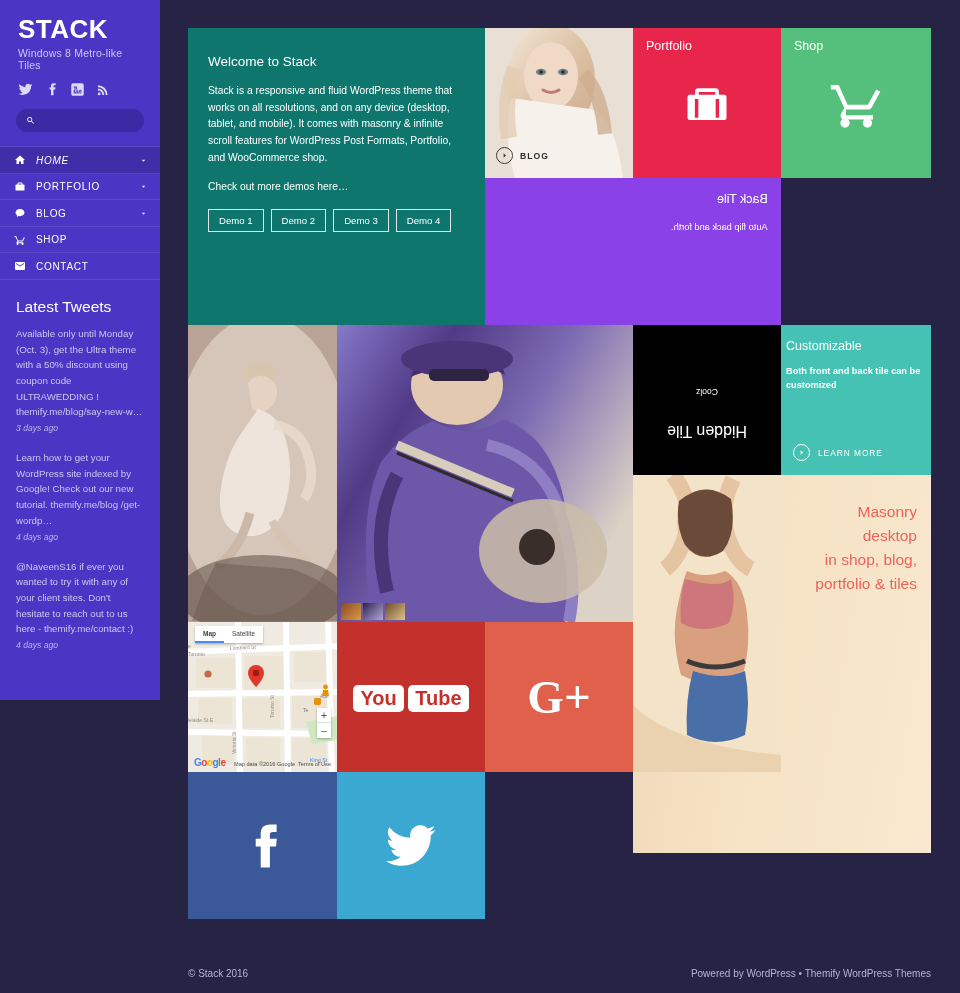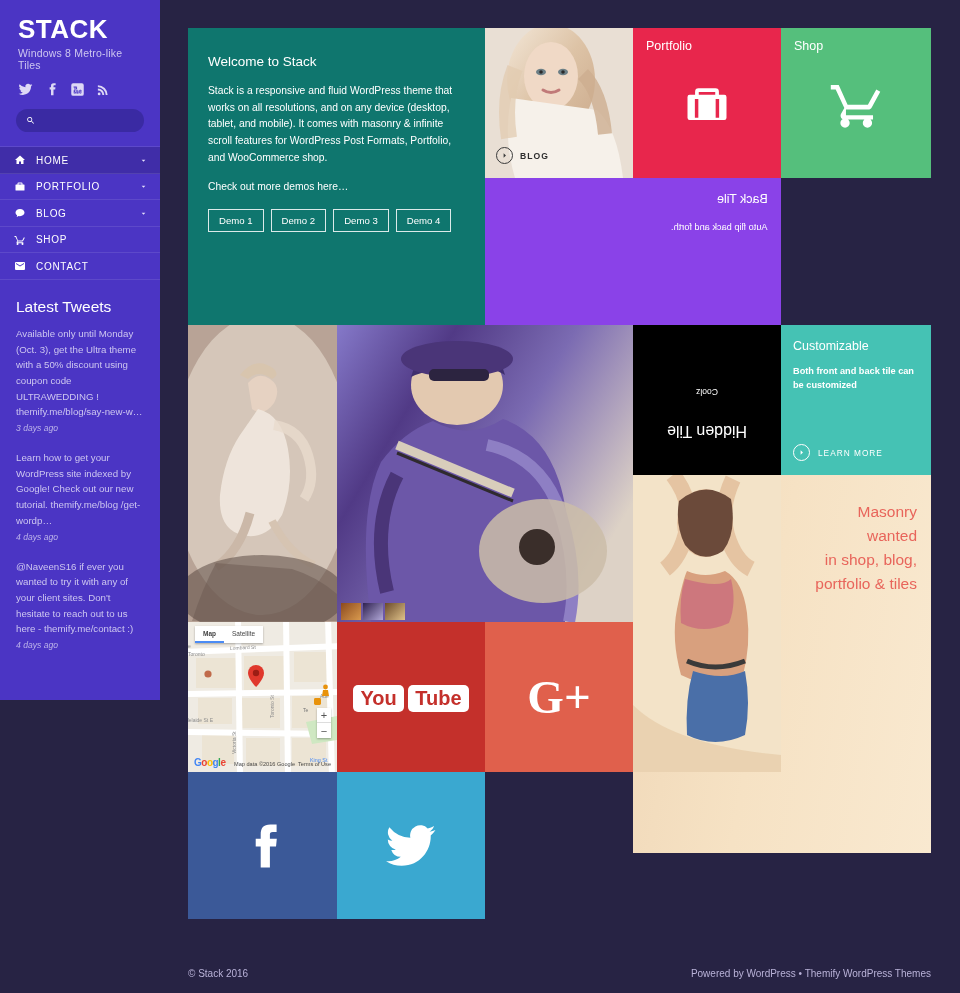--- a/index.html
+++ b/index.html
@@ -41,21 +41,21 @@
   .sb-search input::placeholder { color:#9f93dd; }
 
   .nav { border-top: 1px solid rgba(255,255,255,.10); }
   .nav-item {
     display: flex; align-items: center;
     height: 26.5px; padding: 0 12px 0 14px;
     border-bottom: 1px solid rgba(255,255,255,.10);
     font-size: 10px; letter-spacing: .7px; color: #fff;
     cursor: pointer;
   }
-  .nav-item.active { background: rgba(0,0,0,.14); }
+  .nav-item.active { background: rgba(0,0,0,.14); font-style: italic; }
   .nav-item .nic { width: 13px; margin-right: 9px; display:flex; align-items:center;}
   .nav-item .nic svg { width: 12px; height: 12px; fill: #fff; display:block;}
   .nav-item .label { flex: 1; }
   .nav-item .chev svg { width: 9px; height: 9px; fill: #e3dffa; display:block;}
 
   .tweets { padding: 18px 16px 0 16px; }
   .tw-title { font-size: 15.5px; color: #fff; margin-bottom: 10px; }
   .tw { font-size: 9.7px; line-height: 1.62; color: #cdc6f0; margin-bottom: 14px; }
   .tw .ago { display: block; font-style: italic; font-size: 8.6px; color: #bdb4ea; margin-top: 2px;}
 
@@ -110,21 +110,21 @@
   .thumbs { position:absolute; left:4px; bottom:2px; display:flex; gap:2px; }
   .thumbs span { width:20px; height:17px; display:block; }
 
   
   .t-hidden { left:445px; top:297px; width:148px; height:150px; background:#000; color:#fff;}
   .flip180 { transform: rotate(180deg); }
   .t-hidden .hd-sm { position:absolute; left:0; right:0; top:62px; text-align:center; font-size:8.6px;}
   .t-hidden .hd-lg { position:absolute; left:0; right:0; top:97px; text-align:center; font-size:16px;}
 
   
-  .t-custom { left:593px; top:297px; width:150px; height:150px; background:#45c2b4; color:#fff; padding:14px 12px;}
+  .t-custom { left:593px; top:297px; width:150px; height:150px; background:#45c2b4; color:#fff; padding:14px 5px;}
   .t-custom h3 { font-size:12.5px; font-weight:normal; margin-bottom:11px;}
   .t-custom p { font-size:9.2px; line-height:1.55; font-weight:bold;}
   .learn { position:absolute; left:12px; bottom:14px; display:flex; align-items:center; gap:8px;}
   .learn .ca { width:17px; height:17px; border-radius:50%; border:1.4px solid #fff; display:flex; align-items:center; justify-content:center;}
   .learn .ca svg { width:7px; height:7px; fill:#fff; display:block;}
   .learn .lb { font-size:8.3px; letter-spacing:1px;}
 
   
   .t-masonry { left:445px; top:447px; width:298px; height:378px;
     background: linear-gradient(100deg,#f0d8b8 0%,#f6e2c4 45%,#f9e9d0 100%); }
@@ -422,21 +422,21 @@
           <ellipse cx="72" cy="48" rx="28" ry="34" fill="#e8c6a4"></ellipse>
           <path d="M46 26q26-22 52-2 6 34-8 52-22 14-38-6-10-20-6-44z" fill="#6b4a3a"></path>
           <path d="M54 96q18 8 38 0 18 10 22 42t-4 62q-30 16-62 0-10-36-4-66t10-38z" fill="#d8a07e"></path>
           <path d="M52 104q36 10 46 0 6 24-2 44-26 12-48 0-2-26 4-44z" fill="#c96a7d" opacity=".75"></path>
           <path d="M60 196q30 10 52 0 6 32 0 64-30 14-58 0-2-36 6-64z" fill="#4a6fa8"></path>
           <path d="M54 186q28 12 58 0" stroke="#3a3a3a" stroke-width="5" fill="none"></path>
           <path d="M0 230q40 40 148 50v17H0z" fill="#e2c29a" opacity=".5"></path>
         </svg>
         <div class="mas-txt">
           <div>Masonry</div>
-          <div>wanted</div>
+          <div>desktop</div>
           <div>in shop, blog,</div>
           <div>portfolio &amp; tiles</div>
         </div>
       </section>
 
       <section class="tile t-map">
         <svg class="map-bg" viewBox="0 0 149 150" preserveAspectRatio="none">
           <rect width="149" height="150" fill="#f2efe9"></rect>
           <rect x="0" y="0" width="149" height="150" fill="#efebe3"></rect>
           <g fill="#ece4d4">

